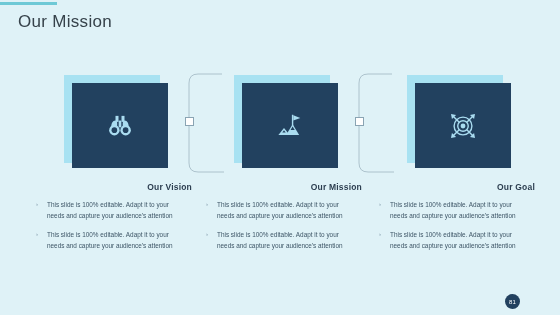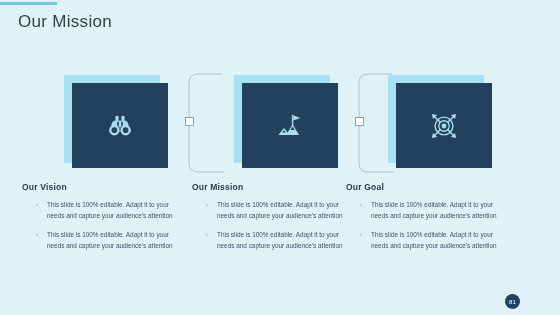--- a/index.html
+++ b/index.html
@@ -52,21 +52,21 @@
     height: 205px;
   }
   .column {
     position: absolute;
     top: 0;
     width: 170px;
     height: 205px;
   }
   .col-0 { left: 22px; }
   .col-1 { left: 192px; }
-  .col-2 { left: 346px; }
+  .col-2 { left: 365px; }
 
   
   .card-wrap {
     position: relative;
     width: 170px;
     height: 100px;
   }
   .card-shadow {
     position: absolute;
     left: 42px;
@@ -112,21 +112,21 @@
     border: 1px solid #8aa4b3;
     box-sizing: border-box;
   }
 
   
   .col-heading {
     position: absolute;
     top: 110px;
     left: 0;
     width: 170px;
-    text-align: left;
+    text-align: right;
     font-size: 8.5px;
     font-weight: bold;
     color: #2c3e50;
     letter-spacing: 0.2px;
   }
 
   
   .bullets {
     position: absolute;
     top: 128px;

